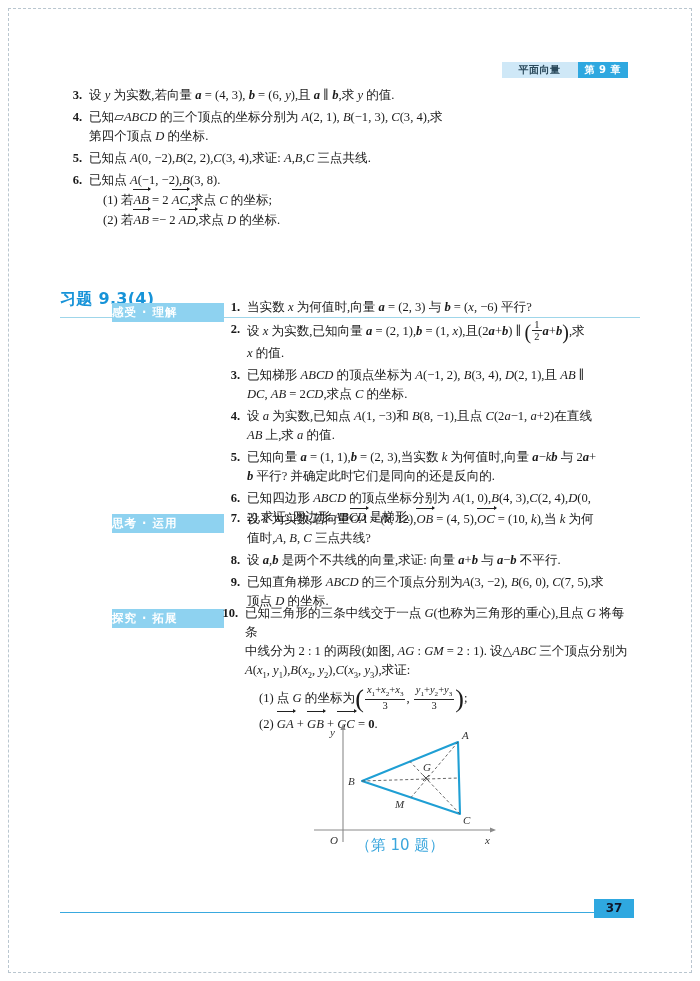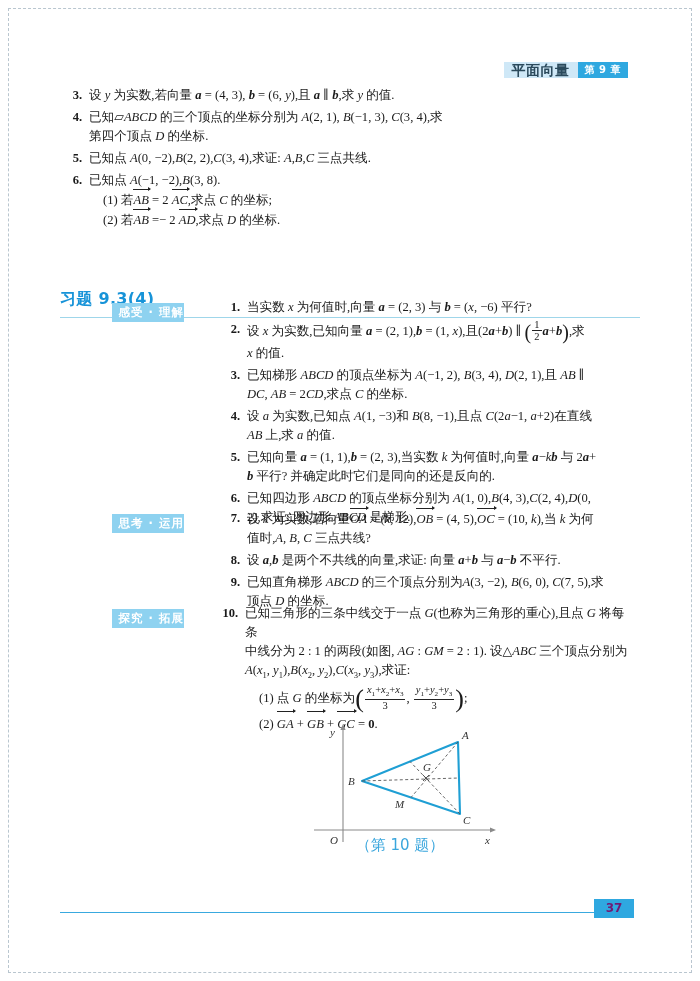--- a/index.html
+++ b/index.html
@@ -39,23 +39,23 @@
     right: 72px;
     top: 62px;
     display: flex;
     align-items: stretch;
     height: 16px;
     font-family: "DejaVu Sans", "Liberation Sans", sans-serif;
   }
   .runhead-subject {
     background: #cfe8f7;
     color: #2b4a5c;
-    font-size: 14px;
+    font-size: 10px;
     line-height: 16px;
-    padding: 0 8px;
+    padding: 0 17px;
     letter-spacing: .5px;
     font-weight: bold;
   }
   .runhead-chapter {
     background: #2fa8e0;
     color: #ffffff;
     font-size: 10px;
     line-height: 16px;
     padding: 0 7px;
     letter-spacing: .5px;
@@ -158,29 +158,29 @@
     margin-top: 7px;
     height: 1px;
     background: #9fd6ea;
     width: 580px;
   }
 
   
   .badge {
     position: absolute;
     left: 112px;
-    width: 72px;
+    width: 112px;
     height: 19px;
     background: #8ed2f0;
     color: #ffffff;
     font-family: "DejaVu Sans", "Liberation Sans", sans-serif;
     font-weight: bold;
     font-size: 11.5px;
     line-height: 19px;
-    text-align: right;
+    text-align: left;
     letter-spacing: 1px;
   }
 
   
   .group {
     position: absolute;
     left: 218px;
     width: 415px;
   }
 
@@ -212,21 +212,21 @@
     height: 1.4px;
     background: #39a9df;
   }
   .page-number {
     position: absolute;
     left: 594px;
     top: 899px;
     width: 40px;
     height: 19px;
     background: #2fa8e0;
-    color: #701a75;
+    color: #0f172a;
     font-family: "DejaVu Sans", "Liberation Sans", sans-serif;
     font-weight: bold;
     font-size: 12px;
     line-height: 19px;
     text-align: center;
   }
 </style>
 </head>
 <body>
 

